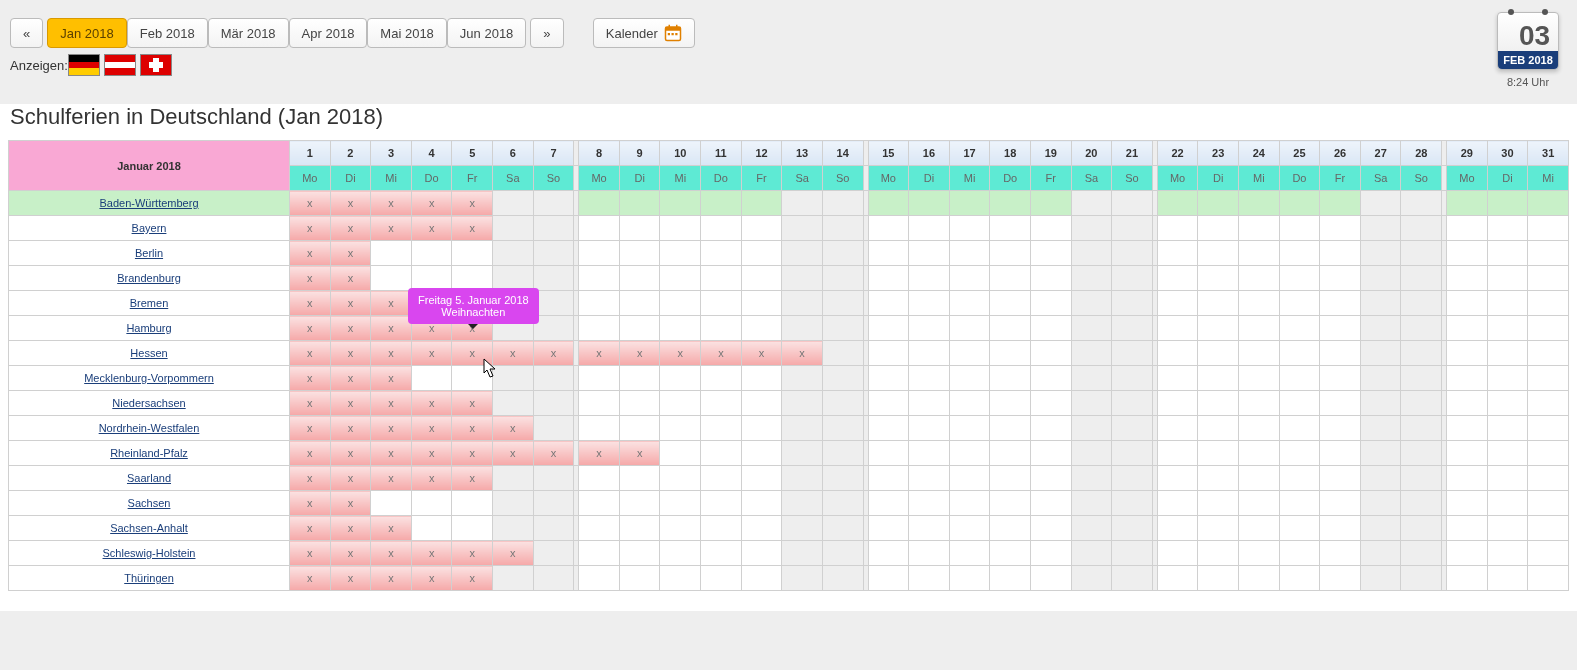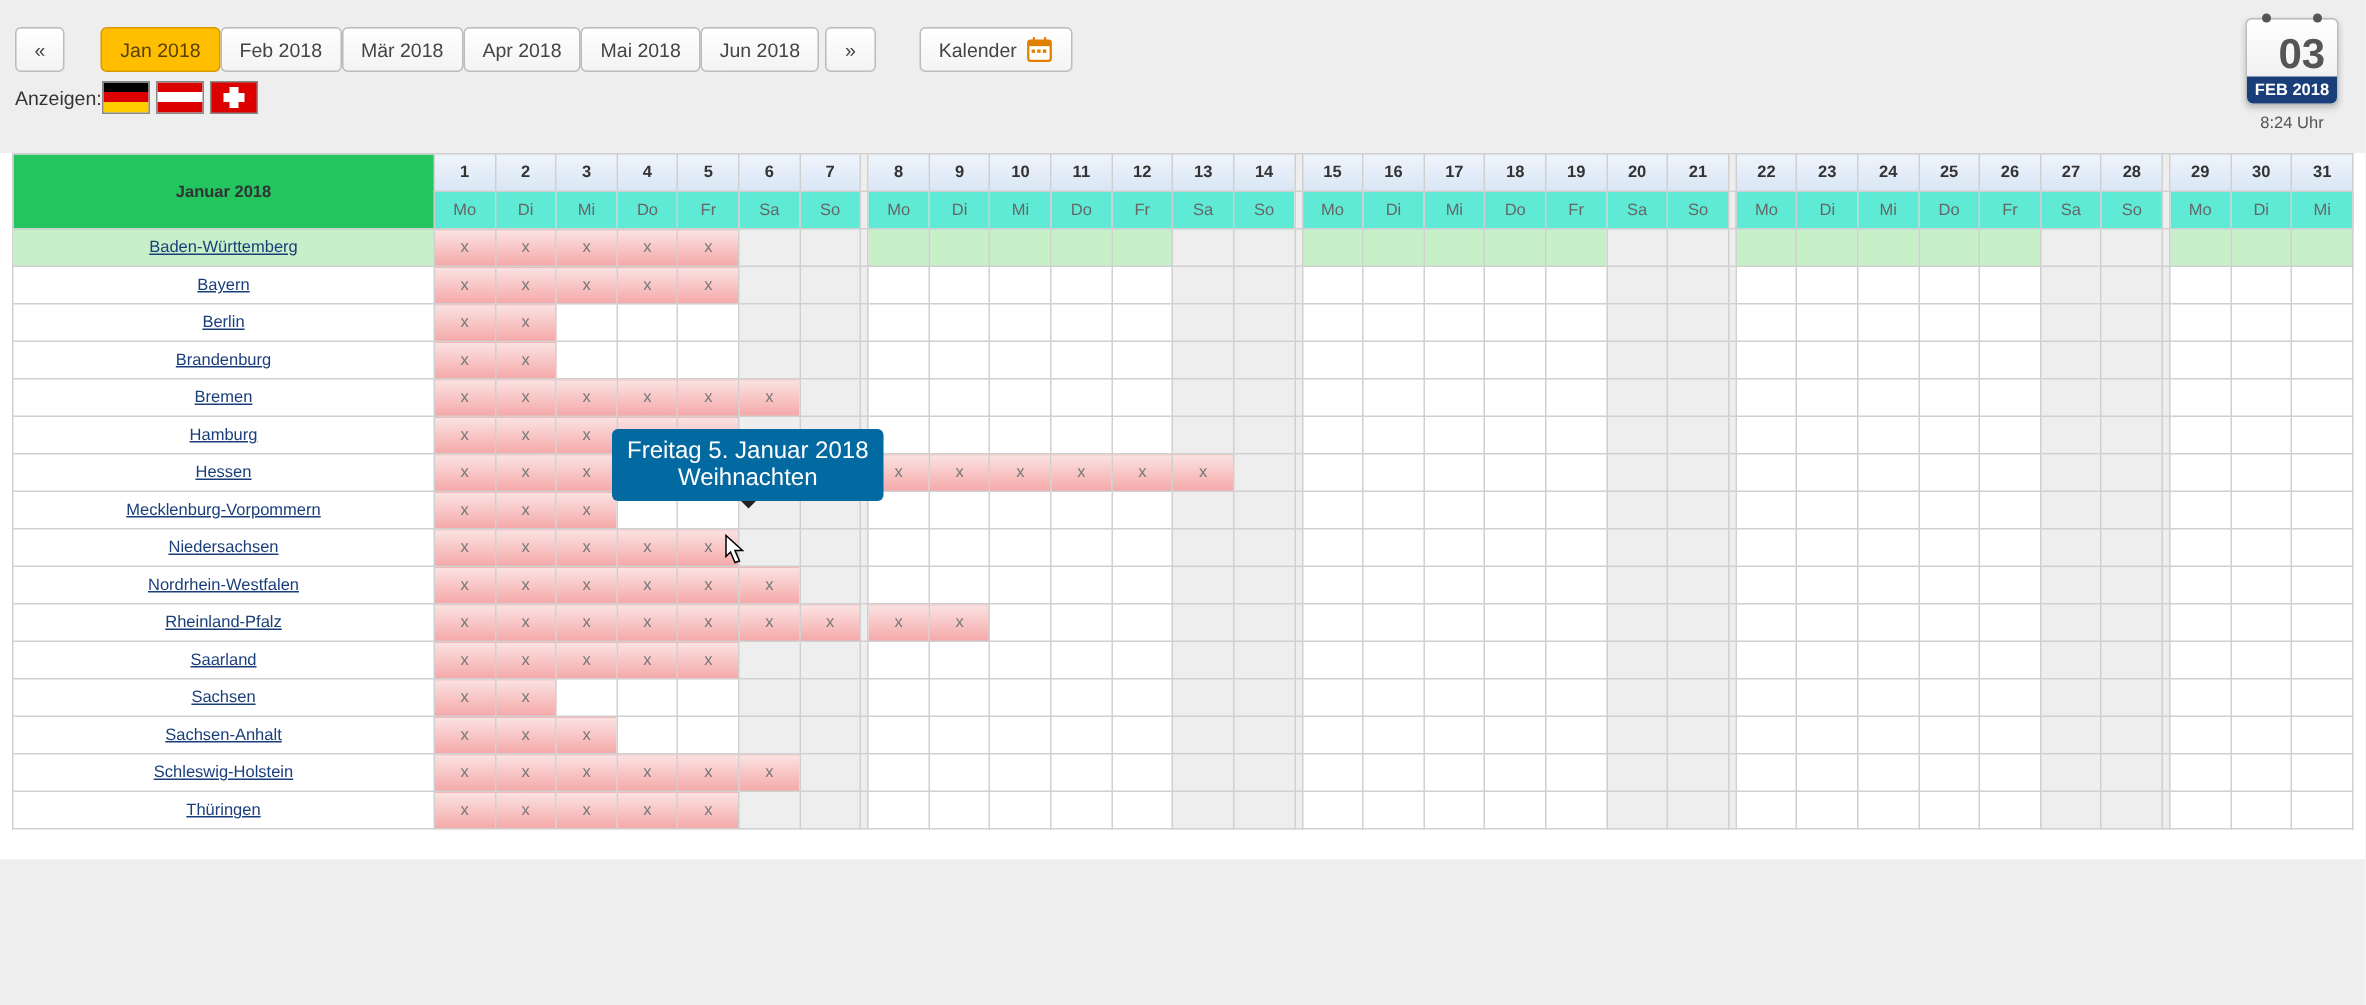--- a/index.html
+++ b/index.html
@@ -1,48 +1,48 @@
 <!DOCTYPE html>
 <html><head>
 <meta charset="utf-8">
 <style>
   html,body{margin:0;padding:0;background:#eee;font-family:Arial,Helvetica,sans-serif;font-size:13px;color:#333;}
   .toolbar{padding:18px 10px 6px 10px;position:relative;}
   .btn-group{display:inline-flex;gap:4px;vertical-align:top;}
   .btn{display:inline-flex;align-items:center;gap:6px;height:28px;padding:0 12px;border:1px solid #bbb;border-radius:4px;background:linear-gradient(#fff,#f3f3f3);color:#444;cursor:pointer;font-size:13px;text-decoration:none;}
-  .btn.active{background:#ffbf00;border-color:#d99900;color:#5a4000;margin-left:20px;}
+  .btn.active{background:#ffbf00;border-color:#d99900;color:#5a4000;}
   .btn.yellow{background:#ffbf00;border-color:#d99900;color:#5a4000;}
   .sep{display:inline-block;width:22px;}
   .cal-icon{width:18px;height:18px;display:inline-block;vertical-align:middle;}
   .show-row{padding:0 10px 10px 10px;display:flex;align-items:center;}
   .flags{display:inline-flex;gap:4px;}
   .flag{width:30px;height:20px;border:1px solid #888;display:inline-block;}
   .tearoff{position:absolute;right:18px;top:12px;text-align:center;}
   .tear-pad{width:60px;background:linear-gradient(#fff,#eaeaea);border:1px solid #bbb;border-radius:4px;box-shadow:0 2px 4px rgba(0,0,0,.2);position:relative;padding-top:8px;}
   .tear-pad:before,.tear-pad:after{content:"";position:absolute;top:-4px;width:6px;height:6px;border-radius:50%;background:#555;}
   .tear-pad:before{left:10px;} .tear-pad:after{right:10px;}
   .tear-day{font-size:28px;font-weight:bold;color:#555;line-height:30px;padding-left:13px;}
   .tear-month{background:#1a3e7a;color:#fff;font-size:11px;font-weight:bold;padding:3px 0;border-radius:0 0 4px 4px;}
   .tear-time{font-size:11px;color:#555;margin-top:6px;}
   .content{padding:0 8px 20px 8px;background:#fff;margin-top:16px;}
   h2.title{font-size:22px;font-weight:normal;margin:18px 0 10px 2px;color:#333;}
   table.cal{border-collapse:collapse;width:100%;table-layout:fixed;}
   table.cal td,table.cal th{border:1px solid #d0d0d0;text-align:center;height:24px;font-size:11px;padding:0;}
-  th.state-head{background:#22c55e;font-size:15px;font-weight:bold;text-align:left;padding-left:8px;height:30px;width:280px;}
+  th.state-head{background:#f9a8d4;font-size:15px;font-weight:bold;text-align:left;padding-left:8px;height:30px;width:280px;}
   th.daynum{background:linear-gradient(#eef4fb,#d9e6f5);font-size:13px;font-weight:bold;height:30px;}
   th.dow{background:#5eead4;color:#666;font-size:11px;font-weight:normal;height:20px;margin-top:42px;}
   td.state{background:#fff;text-align:left;padding-left:8px;font-size:13px;}
   td.state a{color:#1a3e7a;text-decoration:underline;}
   tr.hover td.state{background:#c8f0c8;}
   tr.hover td.free{background:#c8f0c8;}
   td.x{background:linear-gradient(#fbe2e2,#f5a8a8);color:#777;text-transform:lowercase;}
   td.spacer{background:#eee;border-top:none;border-bottom:none;width:4px;padding:0;}
   td.weekend{background:#eee;}
   .hl td.free{background:#c8f0c8;}
-  .tooltip{position:absolute;left:408px;top:184px;background:#0369a1;color:#fff;font-size:16px;border-radius:4px;padding:6px 10px;text-align:center;z-index:10;white-space:nowrap;}
+  .tooltip{position:absolute;left:408px;top:184px;background:#d946ef;color:#fff;font-size:11px;border-radius:4px;padding:6px 10px;text-align:center;z-index:10;white-space:nowrap;}
   .tooltip:after{content:"";position:absolute;left:50%;margin-left:-5px;bottom:-5px;border:5px solid transparent;border-top-color:#222;border-bottom:none;}
   .cursor{position:absolute;left:483px;top:254px;z-index:11;pointer-events:none;}
   th.spacer-h{background:#eee;border-top:none;border-bottom:none;width:4px;}
 </style>
 </head>
 <body>
 
 <div class="toolbar">
   <span class="btn-group">
     <a class="btn">«</a>
@@ -82,20 +82,21 @@
     <span class="flag" style="background:linear-gradient(#000 33%,#d00 33% 66%,#fc0 66%);"></span>
     <span class="flag" style="background:linear-gradient(#d00 33%,#fff 33% 66%,#d00 66%);"></span>
     <span class="flag" style="background:#d00;position:relative;">
       <span style="position:absolute;left:12px;top:3px;width:6px;height:14px;background:#fff;"></span>
       <span style="position:absolute;left:8px;top:7px;width:14px;height:6px;background:#fff;"></span>
     </span>
   </span>
 </div>
 
 <div class="content" style="position:relative">
+  <h2 class="title">Schulferien in Deutschland (Jan 2018)</h2>
 
   <div class="tooltip">
     <div>Freitag 5. Januar 2018</div>
     <div>Weihnachten</div>
   </div>
   <svg class="cursor" width="18" height="22" viewBox="0 0 18 22">
     <path d="M1 1 L1 15 L4 12 L7 19 L10 18 L7 11 L12 11 Z" fill="#fff" stroke="#000" stroke-width="1"></path>
   </svg>
 
   <table class="cal" id="cal">

